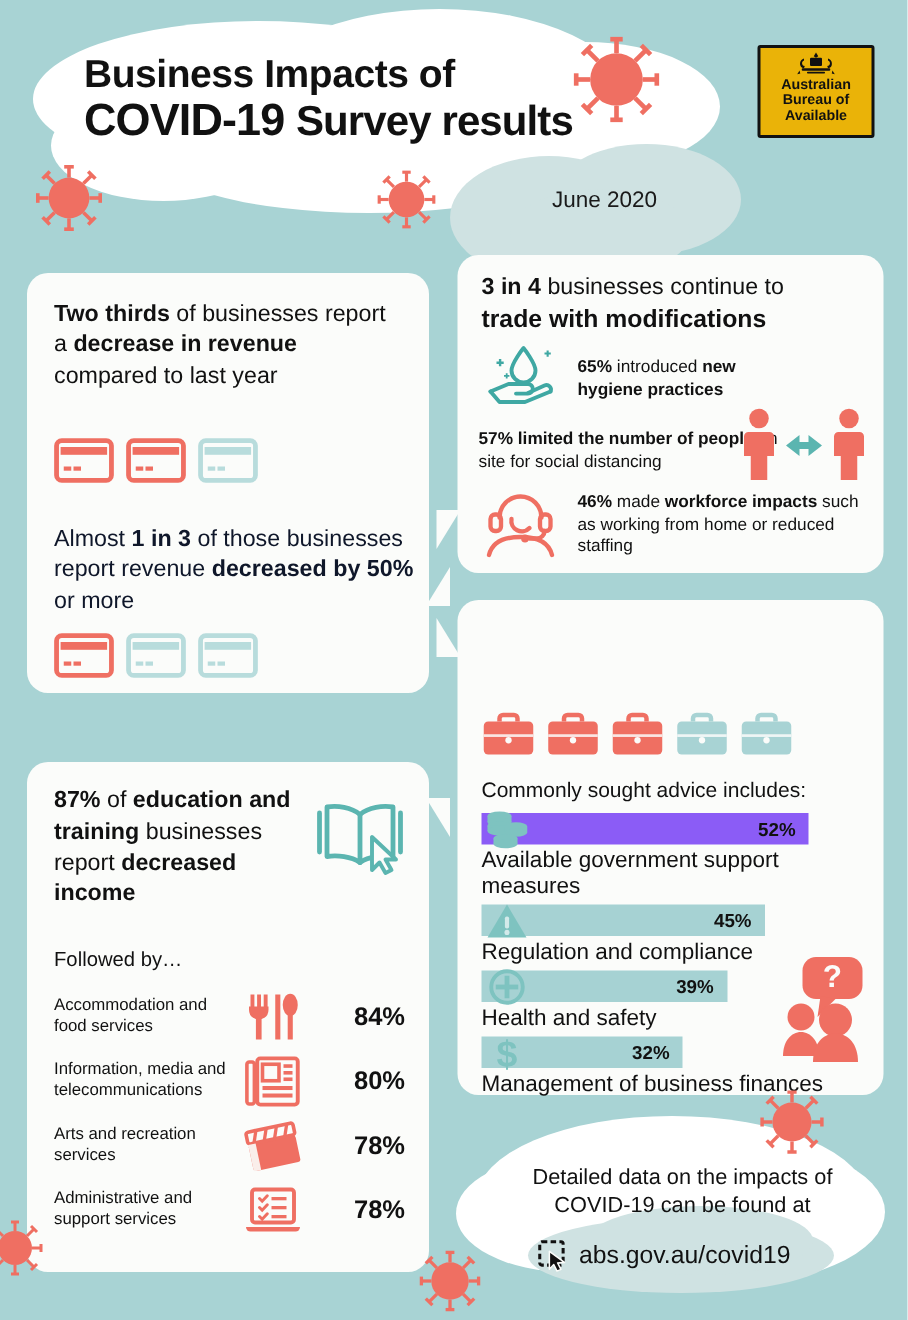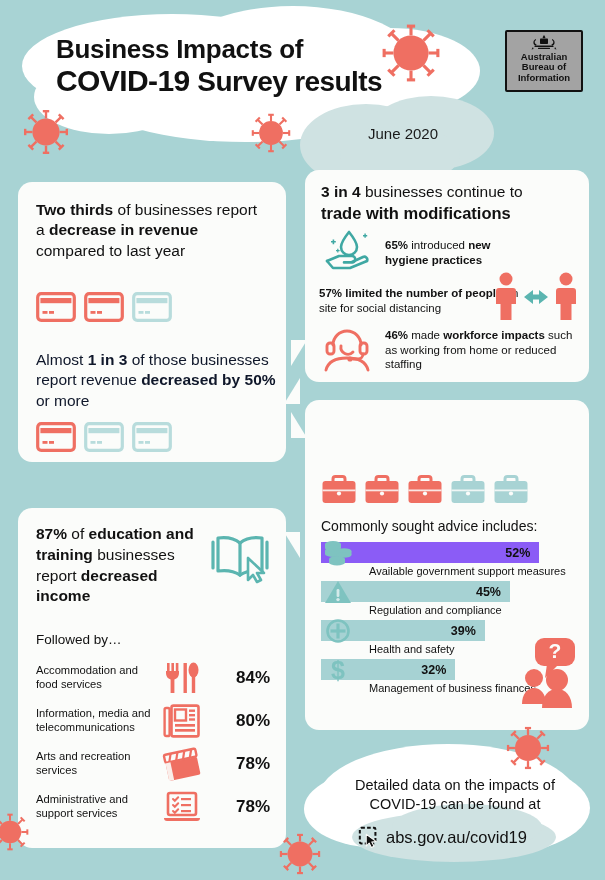--- a/index.html
+++ b/index.html
@@ -37,21 +37,21 @@
   #date-label {
     position: absolute; left: 343px; top: 125px;
     z-index: 12; font-size: 15px; color: #1a1a1a;
     width: 120px; text-align: center;
   }
 
   
   #abs-logo {
     position: absolute; right: 22px; top: 30px;
     width: 78px; height: 62px;
-    background: #a3a3a3;
+    background: #eab308;
     border: 2.5px solid #111;
     border-radius: 2px;
     z-index: 14;
     display: flex; flex-direction: column;
     align-items: center; justify-content: flex-start;
     padding-top: 2px;
   }
   #abs-logo .crest { width: 30px; height: 17px; }
   #abs-logo .logo-text {
     font-size: 9.5px; font-weight: bold; line-height: 1.1;
@@ -171,21 +171,21 @@
     display: flex; align-items: center; justify-content: flex-end;
     padding-right: 9px;
     position: relative;
   }
   .bar-pct { font-size: 12.5px; font-weight: bold; color: #111; }
   .bar-icon {
     position: absolute; left: 2px; top: 50%;
     transform: translateY(-50%);
     width: 30px; height: 26px;
   }
-  .bar-label { font-size: 11px; color: #111; margin-top: 2px; margin-bottom: 4px; margin-left: 48px; }
+  .bar-label { font-size: 15px; color: #111; margin-top: 2px; margin-bottom: 4px; }
   #qa-icon { position: absolute; right: 6px; top: 236px; width: 62px; height: 72px; z-index: 11; }
 
   
   #footer-text {
     position: absolute; left: 330px; top: 776px;
     width: 250px; text-align: center; z-index: 12;
     font-size: 14.5px; line-height: 1.3; color: #111;
   }
   #footer-url-wrap {
     position: absolute; left: 358px; top: 826px;
@@ -386,21 +386,21 @@
         <path d="M46 10 c4 1 6 5 5 9 c-1 3 -3 4 -5 4 l-1-3 c2 0 3-1 3.5-3 c.5-2 -.8-4 -2.5-4.5z"></path>
         <rect x="11" y="23" width="38" height="3.2" rx="1.2"></rect>
         <rect x="18" y="27.5" width="24" height="2.6" rx="1"></rect>
         <path d="M8 26 l-3 5 4-1z"></path>
           <path d="M52 26 l3 5 -4-1z"></path>
       </g>
     </svg>
     <div class="logo-text">
       <div>Australian</div>
       <div>Bureau of</div>
-      <div>Information</div>
+      <div>Available</div>
     </div>
   </div>
 
   <div class="card" id="card-revenue">
     <div class="tail"></div>
 
     <div id="revenue-stat-1"><span class="hl">Two thirds</span><span> of businesses report a </span><span class="hl">decrease in revenue</span><span> compared to last year</span></div>
     <div id="revenue-cards-1">
         <svg class="credit-card" viewBox="0 0 40 30">
           <rect x="1.7" y="1.7" width="36.6" height="26.6" rx="3.5" fill="none" stroke="#ef6f62" stroke-width="3.2"></rect>

